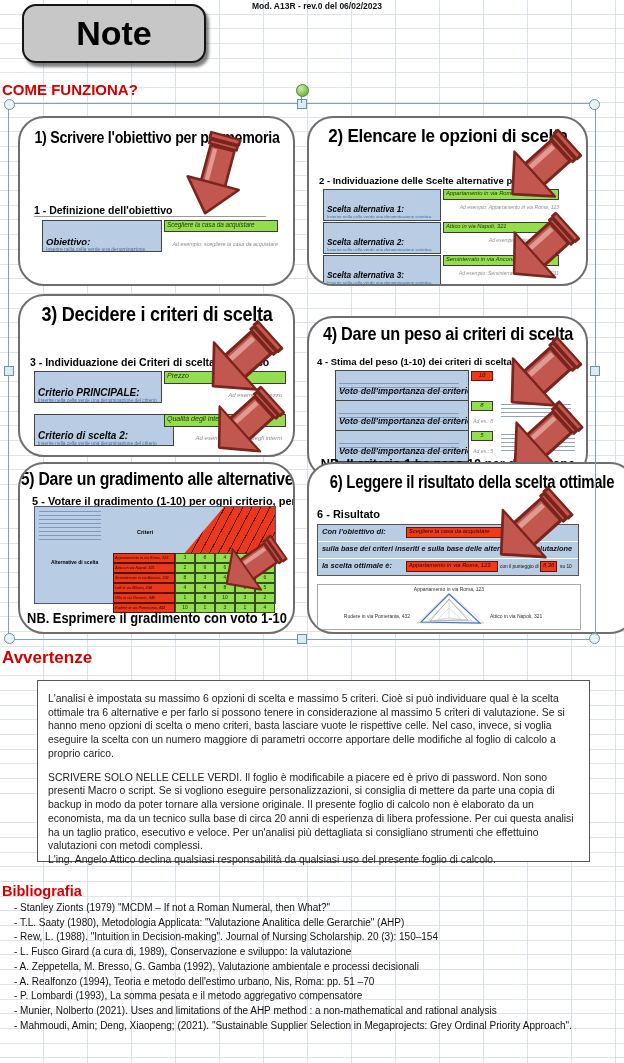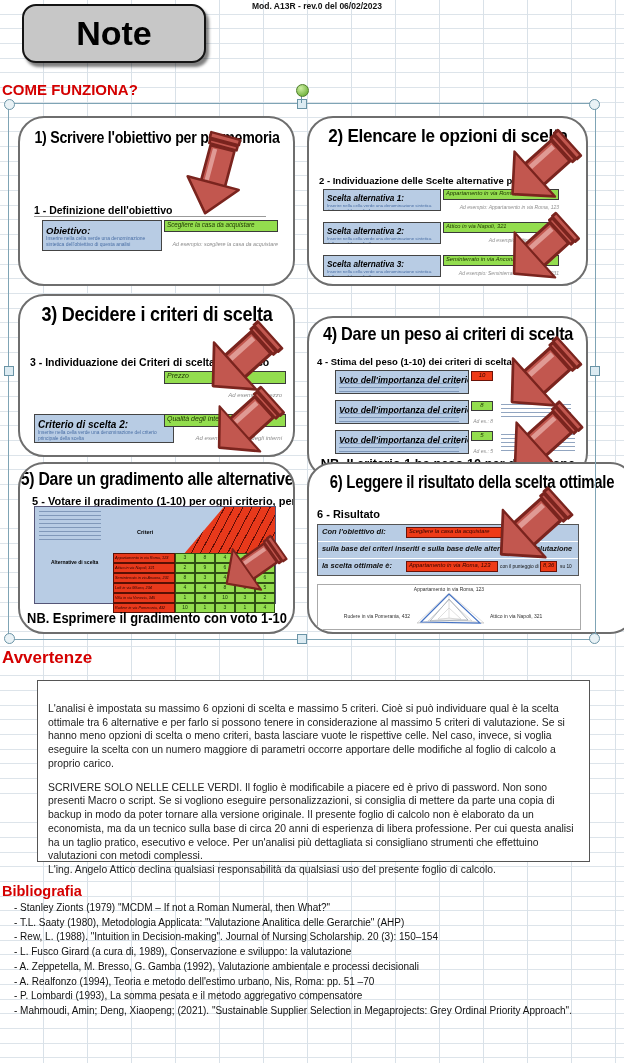--- a/index.html
+++ b/index.html
@@ -35,21 +35,21 @@
   .p2{left:307px;top:116px;width:281px;height:170px;}
   .p3{left:18px;top:294px;width:277px;height:163px;}
   .p4{left:307px;top:294px;width:281px;height:163px;margin-top:22px;}
   .p5{left:18px;top:462px;width:277px;height:172px;}
   .p6{left:307px;top:462px;width:329px;height:172px;}
   .ttl{position:absolute;left:50%;white-space:nowrap;font-weight:bold;color:#000;
     transform:translateX(-50%) scaleX(var(--sx,1));letter-spacing:-0.3px;}
   .nb{position:absolute;left:50%;white-space:nowrap;font-weight:bold;color:#000;
     transform:translateX(-50%) scaleX(var(--sx,1));}
   .sec-h{position:absolute;font-weight:bold;color:#000;white-space:nowrap;}
-  .bcell{position:absolute;background:#b8cce4;border:1px solid #444;box-sizing:border-box;padding:4px 3px;overflow:hidden;}
+  .bcell{position:absolute;background:#b8cce4;border:1px solid #444;box-sizing:border-box;padding:15px 3px;overflow:hidden;}
   .bcell .lbl{font-weight:bold;font-style:italic;color:#000;white-space:nowrap;}
   .bcell .hint{color:#4a6fa5;line-height:1.15;}
   .gcell{position:absolute;background:#93dd4e;border:1px solid #3a3a3a;box-sizing:border-box;
     font-style:italic;color:#1d3300;padding:0 2px;white-space:nowrap;overflow:hidden;}
   .rcell{position:absolute;background:#ee3a17;border:1px solid #6b1208;box-sizing:border-box;
     font-style:italic;color:#330600;padding:0 2px;white-space:nowrap;overflow:hidden;}
   .exmpl{position:absolute;font-style:italic;color:#8d8d8d;text-align:right;white-space:nowrap;}
   .blur{position:absolute;opacity:.75;
     background:repeating-linear-gradient(to bottom,#6d87ab 0 1px,transparent 1px 4px);}
   .arrow{position:absolute;pointer-events:none;z-index:3;}
@@ -70,21 +70,21 @@
   .tinyb{position:absolute;font-weight:bold;color:#000;}
   
   .resbox{position:absolute;left:8px;top:60px;width:262px;height:52px;background:#b8cce4;
     border:1px solid #555;box-sizing:border-box;}
   .resrow{position:relative;height:16px;border-bottom:1.5px solid #fff;}
   .resrow:last-child{border-bottom:none;}
   .reslbl{position:absolute;left:4px;top:2px;font-weight:bold;font-style:italic;font-size:7.6px;white-space:nowrap;}
   .chartbox{position:absolute;left:8px;top:120px;width:262px;height:44px;border:1px solid #aaa;background:#fff;}
   
   .avv-box{position:absolute;left:37px;top:680px;width:553px;height:182px;z-index:2;background:#fff;
-    border:1.5px solid #555;box-sizing:border-box;padding:21px 10px;font-size:10.4px;line-height:1.32;color:#222;}
+    border:1.5px solid #555;box-sizing:border-box;padding:11px 10px;font-size:10.4px;line-height:1.32;color:#222;}
   .avv-box p{margin:0 0 10px 0;}
   .avv-box p.last{margin:0;}
   
   .bib-list{position:absolute;left:14px;top:901px;z-index:2;font-size:10px;color:#111;}
   .bib-list div{line-height:14.7px;white-space:nowrap;}
 </style>
 </head>
 <body>
 
 <div class="grid-bg"></div>
@@ -152,20 +152,24 @@
           <rect x="36" y="19" width="28" height="47" fill="#c2574f"></rect>
           <polygon points="20,64 80,64 50,103" fill="#c2574f"></polygon>
         </g>
         <path d="M42 22 L42 62" stroke="#e09a94" stroke-width="5" fill="none"></path>
       </svg></div>
 </section>
 
 <section class="panel p3">
   <div class="ttl" style="top:7px;font-size:20px;--sx:.9">3) Decidere i criteri di scelta</div>
   <div class="sec-h" style="left:10px;top:60px;font-size:10.5px">3 - Individuazione dei Criteri di scelta e del peso</div>
+  <div class="bcell" style="left:14px;top:75px;width:128px;height:29px">
+    <div class="lbl" style="font-size:10px">Criterio PRINCIPALE:</div>
+    <div class="hint" style="font-size:4.8px">Inserire nella cella verde una denominazione del criterio principale della scelta</div>
+  </div>
   <div class="gcell" style="left:144px;top:75px;width:122px;height:13px;font-size:7px">Prezzo</div>
   <div class="exmpl" style="left:144px;top:96px;width:118px;font-size:6px">Ad esempio: Prezzo</div>
   <div class="bcell" style="left:14px;top:118px;width:140px;height:29px">
     <div class="lbl" style="font-size:10px">Criterio di scelta 2:</div>
     <div class="hint" style="font-size:4.8px">Inserire nella cella verde una denominazione del criterio principale della scelta</div>
   </div>
   <div class="gcell" style="left:144px;top:118px;width:122px;height:13px;font-size:7px">Qualità degli interni</div>
   <div class="exmpl" style="left:144px;top:139px;width:118px;font-size:6px">Ad esempio: Qualità degli interni</div>
   <div class="arrow" style="left:165px;top:22px;width:105px;height:92px;transform:rotate(48deg)"><svg viewBox="0 0 100 120" preserveAspectRatio="none">
         <g stroke="#7a241e" stroke-width="3" stroke-linejoin="round">
@@ -371,14 +375,15 @@
 
 <div class="bib-title">Bibliografia</div>
 <div class="bib-list" id="bib-list">
     <div>- Stanley Zionts (1979) "MCDM – If not a Roman Numeral, then What?"</div>
     <div>- T.L. Saaty (1980), Metodologia Applicata: "Valutazione Analitica delle Gerarchie" (AHP)</div>
     <div>- Rew, L. (1988). "Intuition in Decision-making". Journal of Nursing Scholarship. 20 (3): 150–154</div>
     <div>- L. Fusco Girard (a cura di, 1989), Conservazione e sviluppo: la valutazione</div>
     <div>- A. Zeppetella, M. Bresso, G. Gamba (1992), Valutazione ambientale e processi decisionali</div>
     <div>- A. Realfonzo (1994), Teoria e metodo dell'estimo urbano, Nis, Roma: pp. 51 –70</div>
     <div>- P. Lombardi (1993), La somma pesata e il metodo aggregativo compensatore</div>
+    <div>- Munier, Nolberto (2021). Uses and limitations of the AHP method : a non-mathematical and rational analysis</div>
     <div>- Mahmoudi, Amin; Deng, Xiaopeng; (2021). "Sustainable Supplier Selection in Megaprojects: Grey Ordinal Priority Approach".</div>
   </div>
 
 </body></html>

